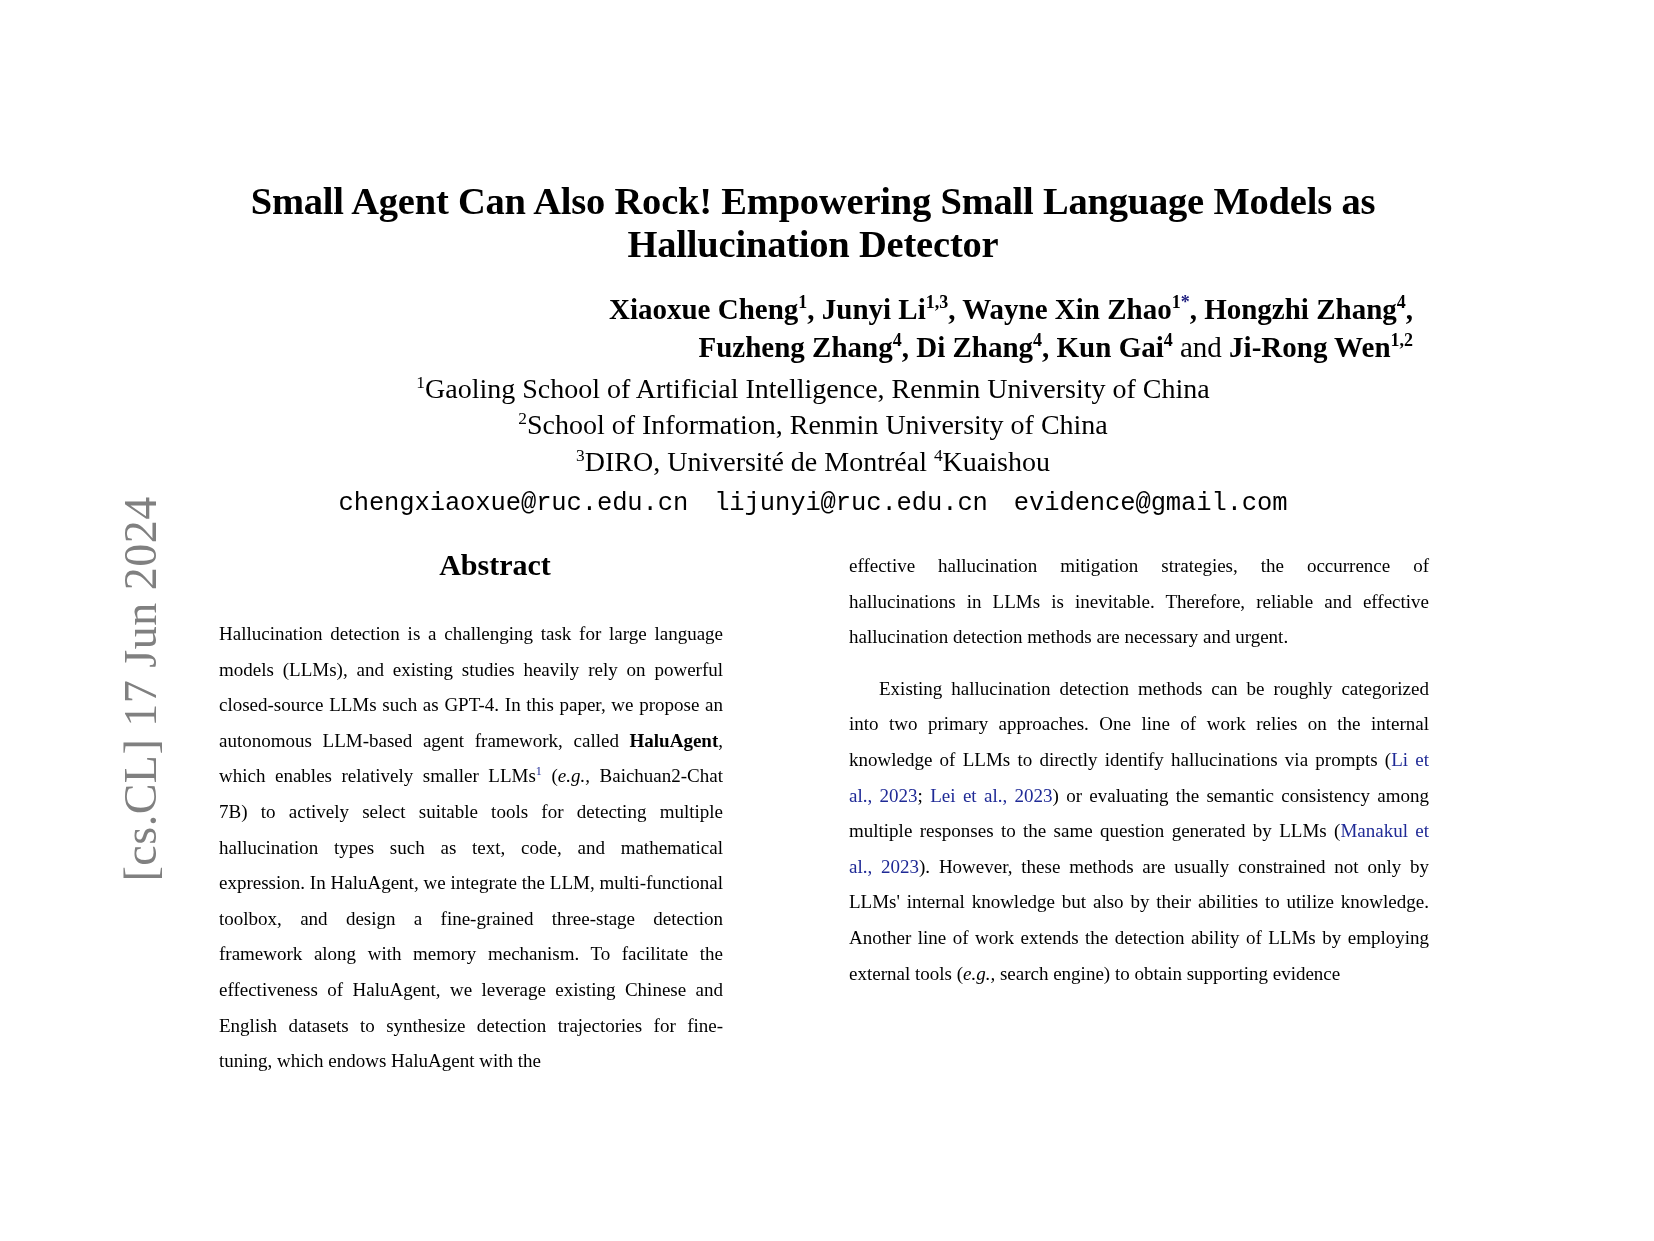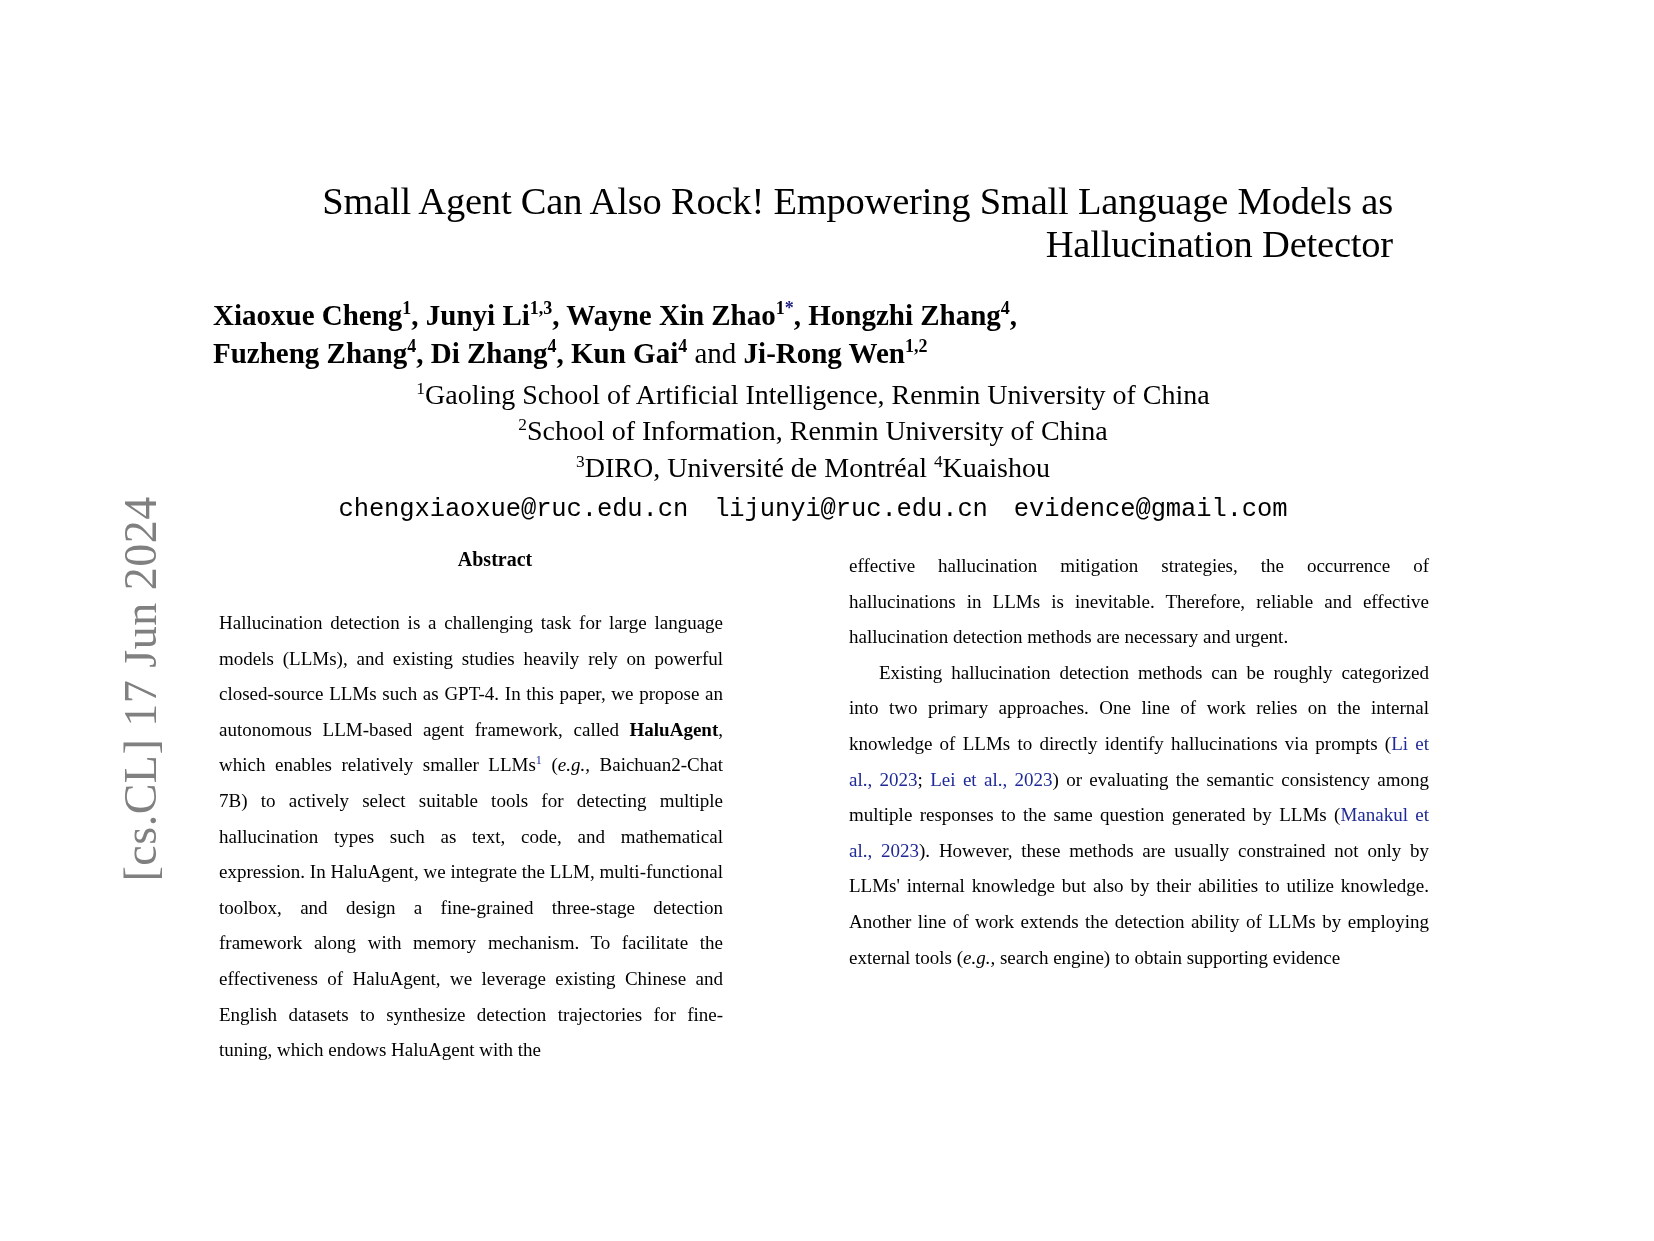--- a/index.html
+++ b/index.html
@@ -50,32 +50,31 @@
     height: 1241px;
   }
 
   
   #title-block {
     padding-top: 180px;
     text-align: center;
   }
   #paper-title {
     font-size: 38.5px;
-    font-weight: normal;
+    font-weight: bold;
     line-height: 1.12;
     letter-spacing: -0.2px;
     margin: 0 auto;
     width: 1160px;
+  }
+
+  
+  #authors-block {
     text-align: right;
-  }
-
-  
-  #authors-block {
-    text-align: left;
-    margin-top: 30px;
+    margin-top: 24px;
     font-size: 29px;
     line-height: 1.32;
   }
   .author-line {
     font-weight: bold;
   }
   .author-line .plain {
     font-weight: normal;
   }
   sup {
@@ -117,42 +116,42 @@
     display: flex;
     gap: 72px;
   }
   .col {
     width: 564px;
     position: relative;
   }
 
   #abstract-heading {
     text-align: center;
-    font-size: 20px;
+    font-size: 30px;
     font-weight: bold;
     margin: 0 0 34px 0;
   }
 
   .body-text {
     font-size: 19px;
     line-height: 35.6px;
     text-align: justify;
     text-justify: inter-word;
     margin: 0;
     hyphens: manual;
   }
   #abstract-text {
     width: 504px;
     margin-left: 6px;
   }
   .col-right .body-text {
     width: 580px;
   }
   .para-indent { text-indent: 30px; }
-  .para + .para { margin-top: 0px; font-family: Liberation Serif, serif; }
+  .para + .para { margin-top: 16px; font-family: Liberation Serif, serif; }
 
   b.bold { font-weight: bold; }
   i.it { font-style: italic; }
   .cite { color: #1f2a96; }
   sup.fn { color: #1f2a96; font-size: 0.64em; }
 </style>
 </head>
 <body>
 
 <div id="arxiv-stamp">

